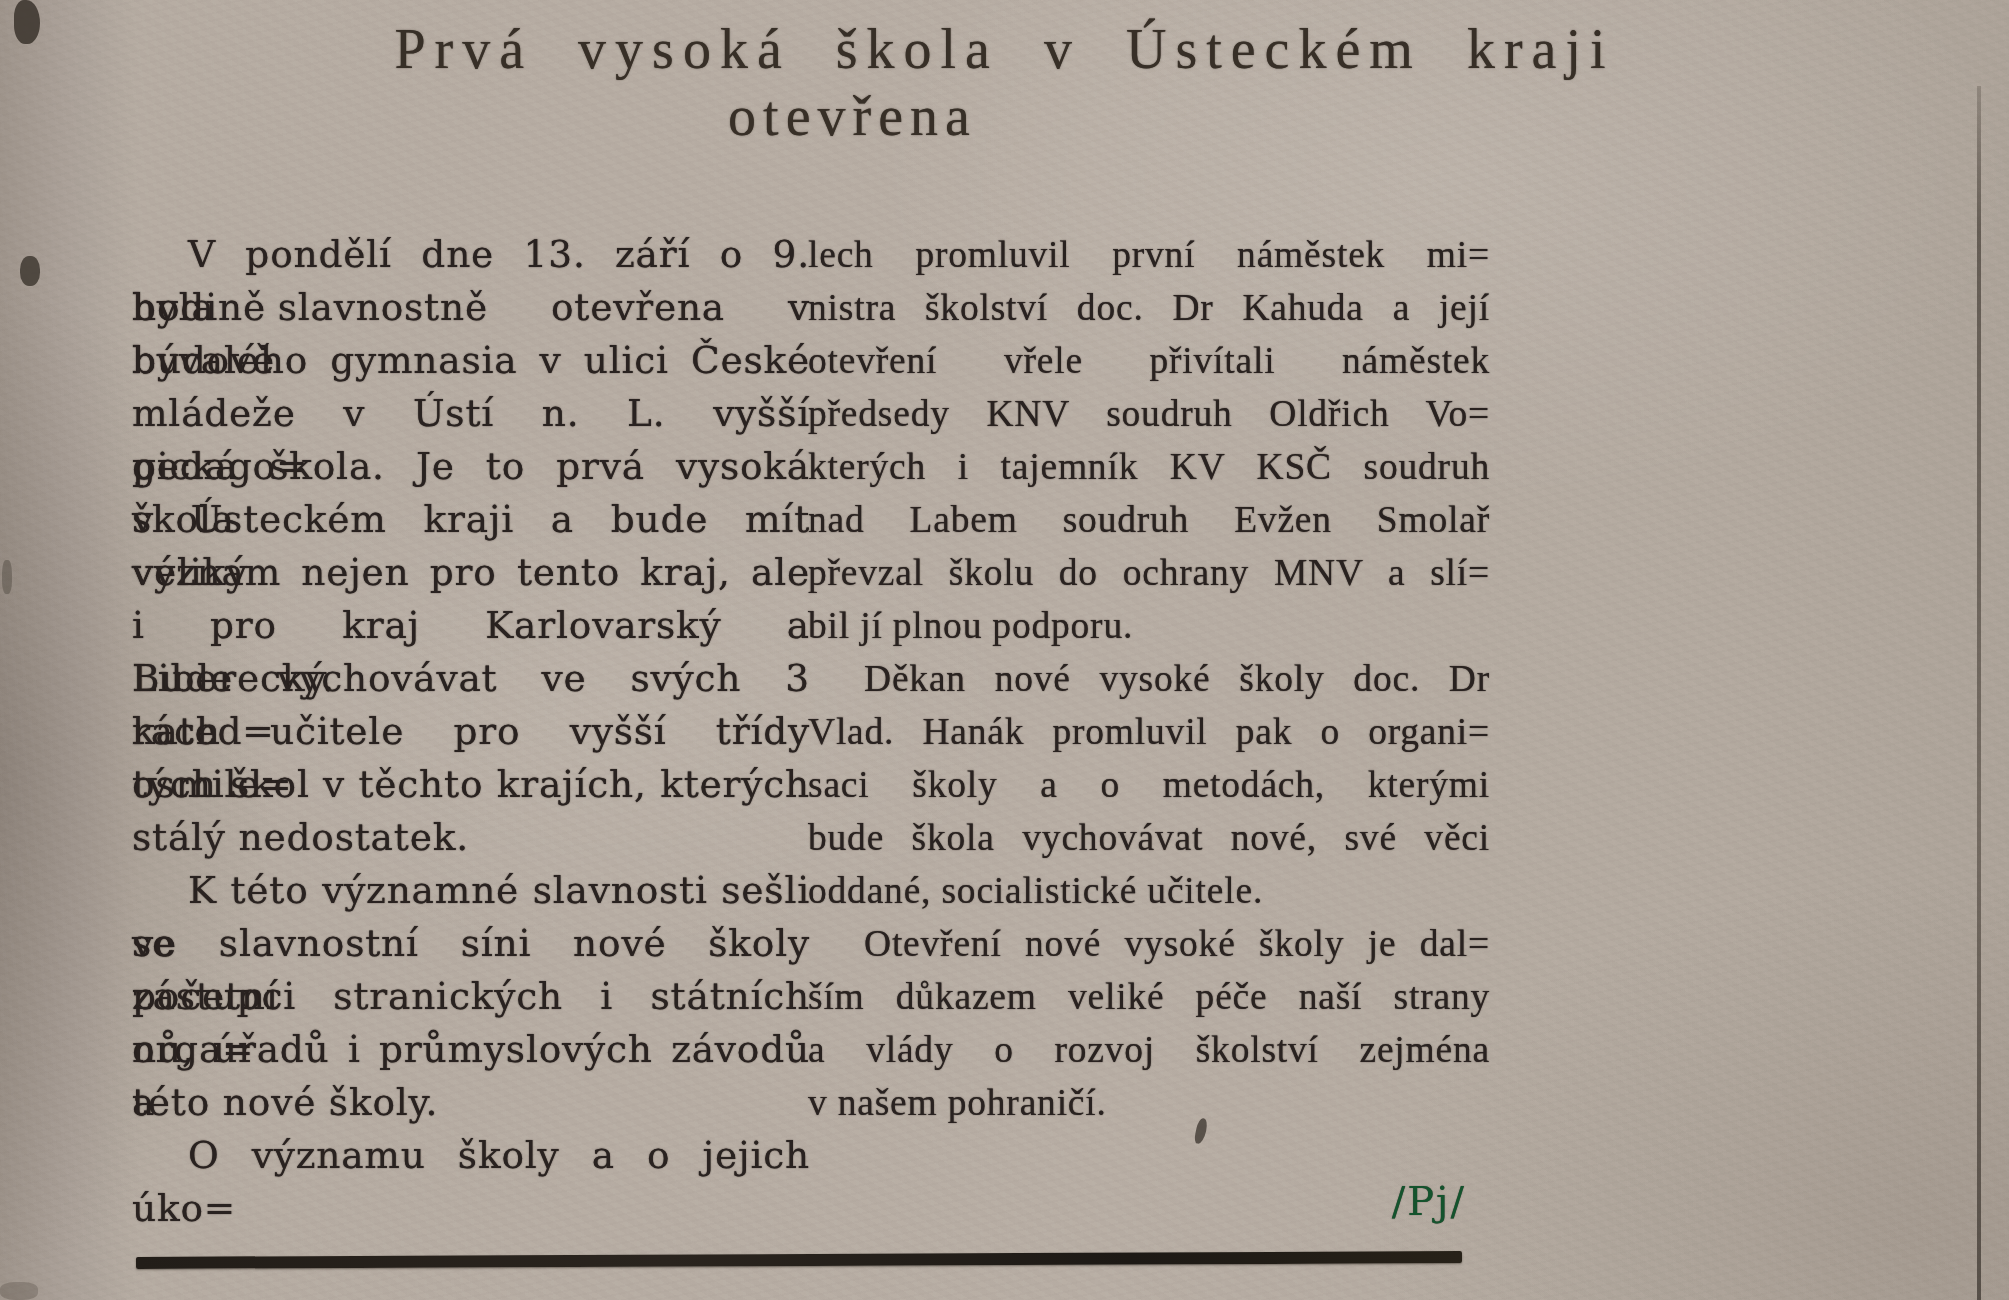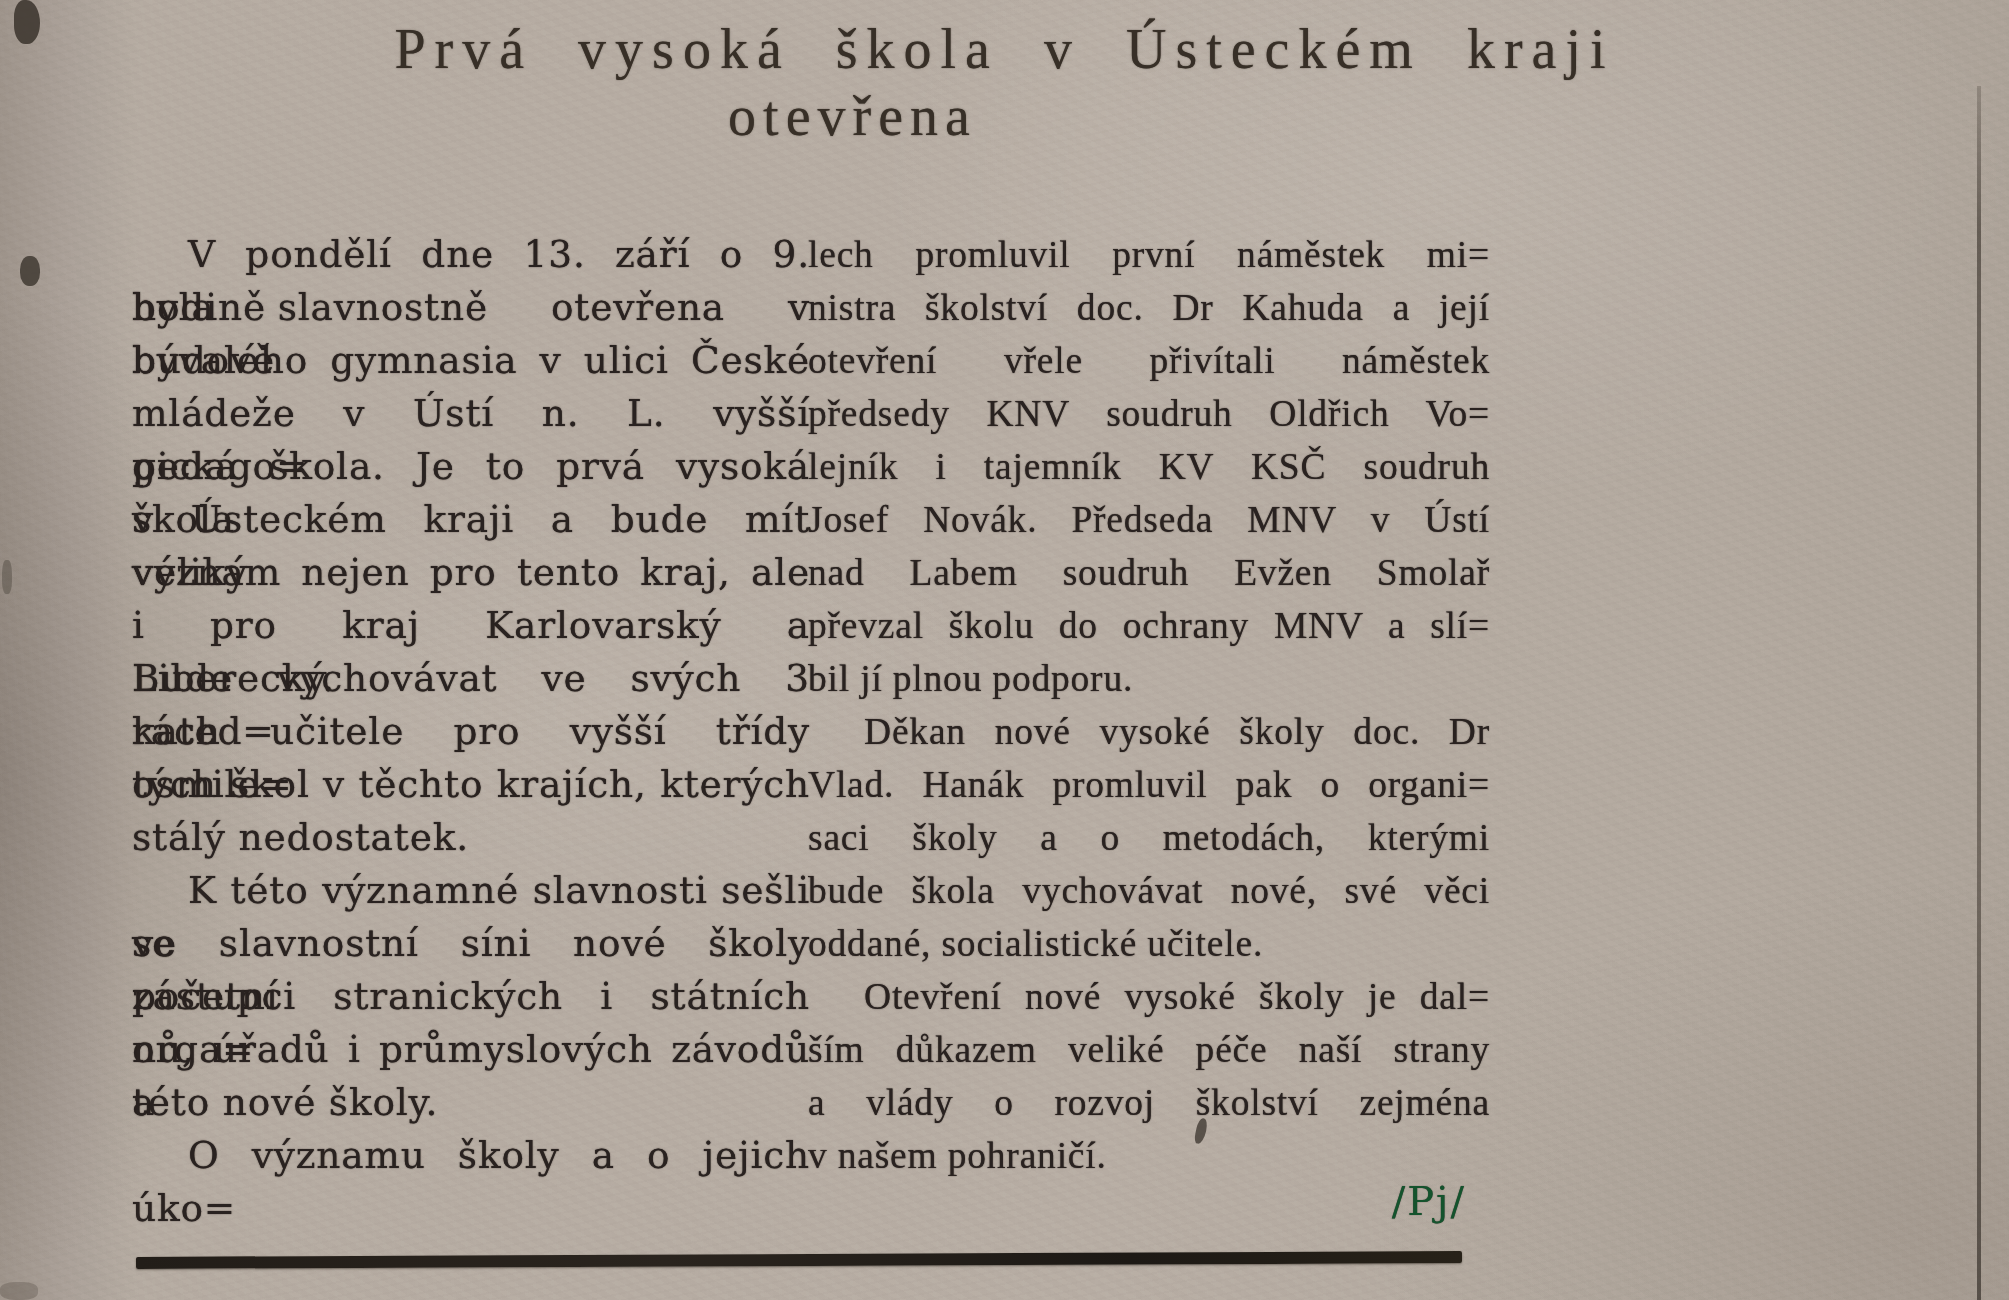--- a/index.html
+++ b/index.html
@@ -95,22 +95,21 @@
     <div class="line justify">nů, úřadů i průmyslových závodů a</div>
     <div class="line">této nové školy.</div>
     <div class="line justify indent">O významu školy a o jejich úko=</div>
   </div>
 
 <div class="col col-right">
     <div class="line justify">lech promluvil první náměstek mi=</div>
     <div class="line justify">nistra školství doc. Dr Kahuda a její</div>
     <div class="line justify">otevření vřele přivítali náměstek</div>
     <div class="line justify">předsedy KNV soudruh Oldřich Vo=</div>
-    <div class="line justify">lejník i tajemník KV KSČ soudruh</div>
-    <div class="line justify">Josef Novák. Předseda MNV v Ústí</div>
+    <div class="line justify">kterých i tajemník KV KSČ soudruh</div>
     <div class="line justify">nad Labem soudruh Evžen Smolař</div>
     <div class="line justify">převzal školu do ochrany MNV a slí=</div>
     <div class="line">bil jí plnou podporu.</div>
     <div class="line justify indent">Děkan nové vysoké školy doc. Dr</div>
     <div class="line justify">Vlad. Hanák promluvil pak o organi=</div>
     <div class="line justify">saci školy a o metodách, kterými</div>
     <div class="line justify">bude škola vychovávat nové, své věci</div>
     <div class="line">oddané, socialistické učitele.</div>
     <div class="line justify indent">Otevření nové vysoké školy je dal=</div>
     <div class="line justify">ším důkazem veliké péče naší strany</div>

